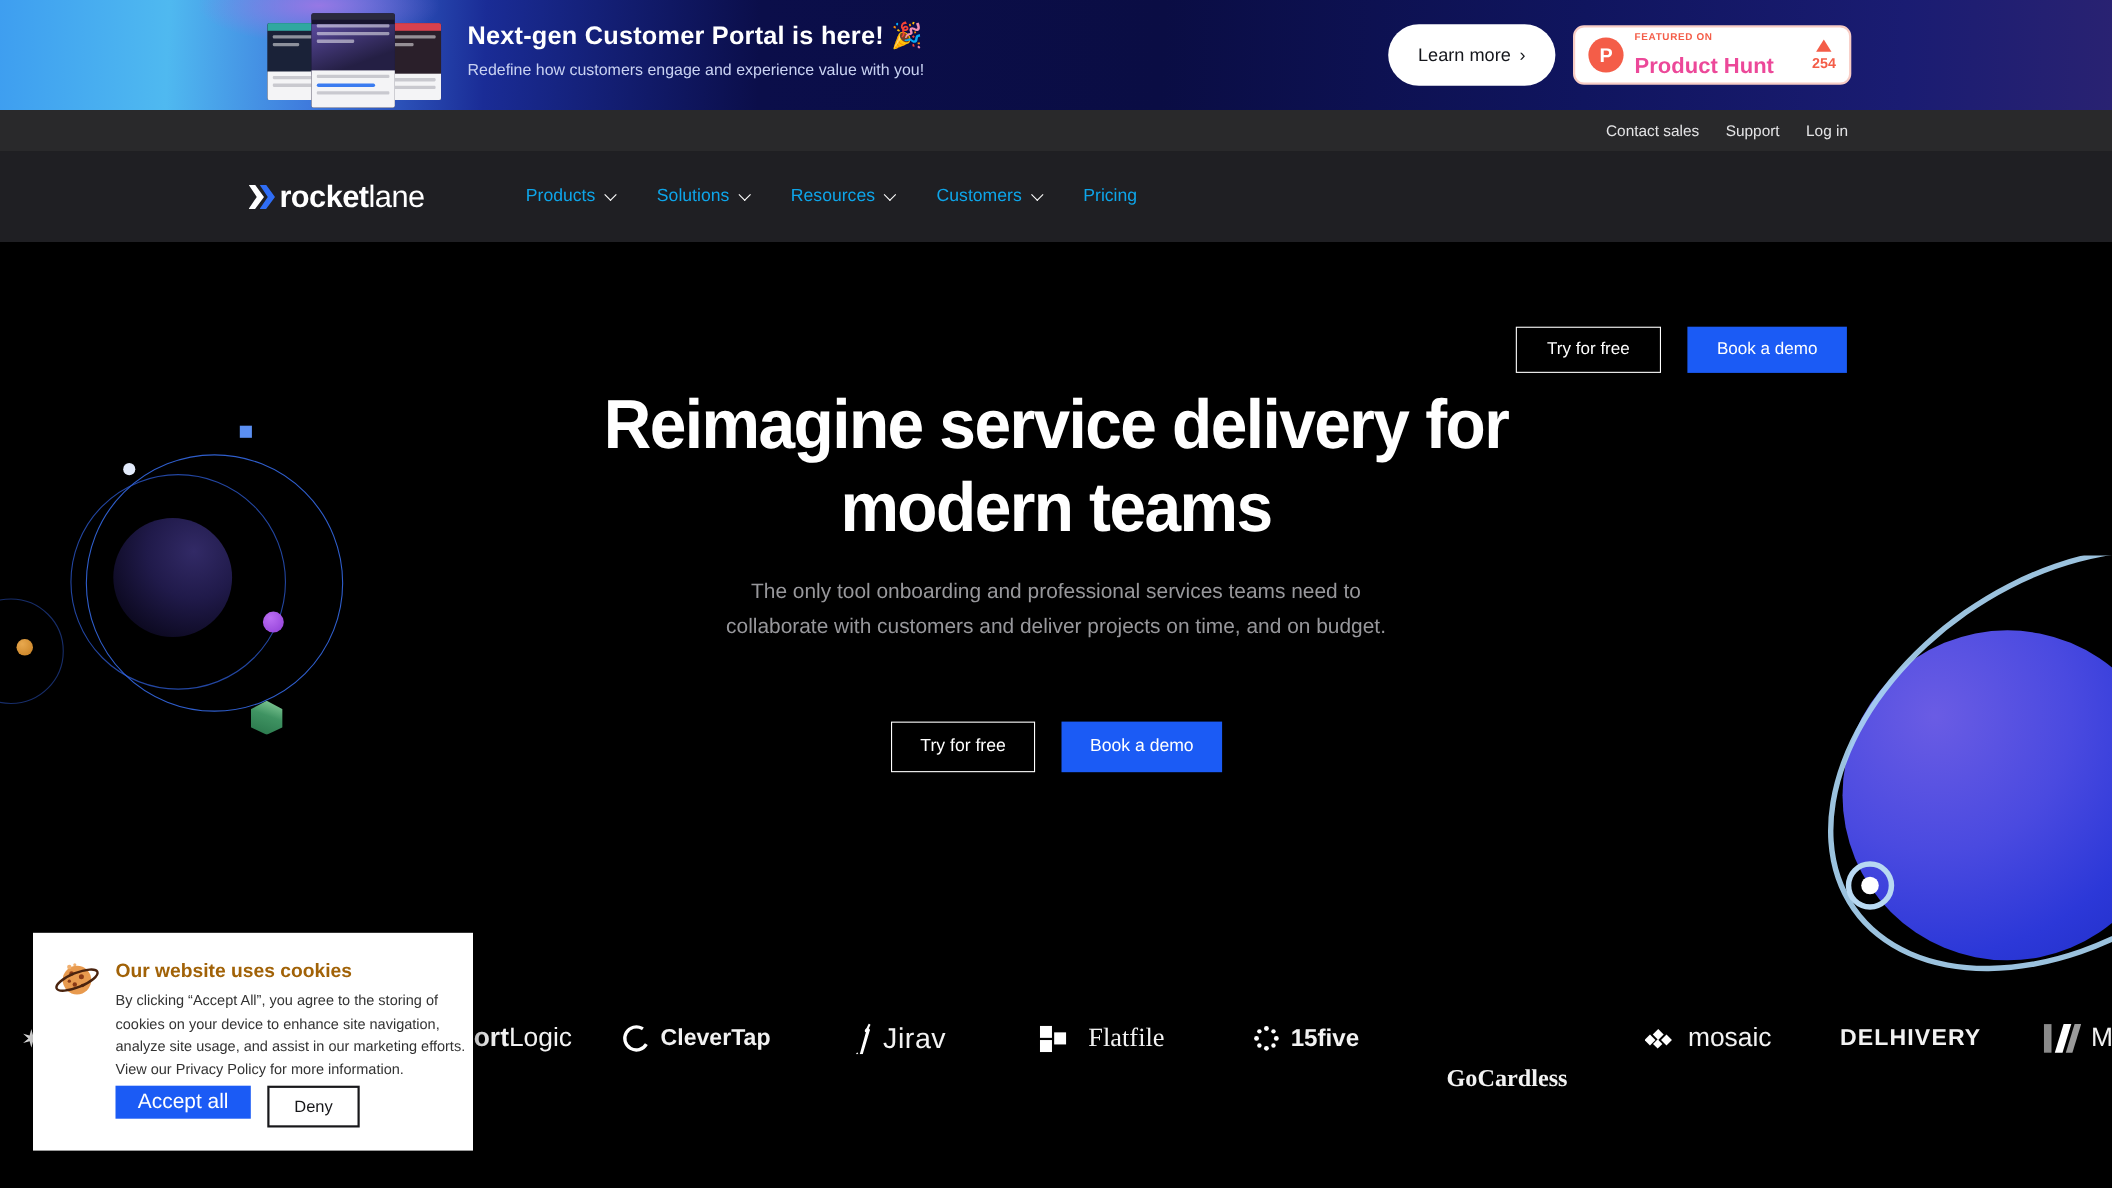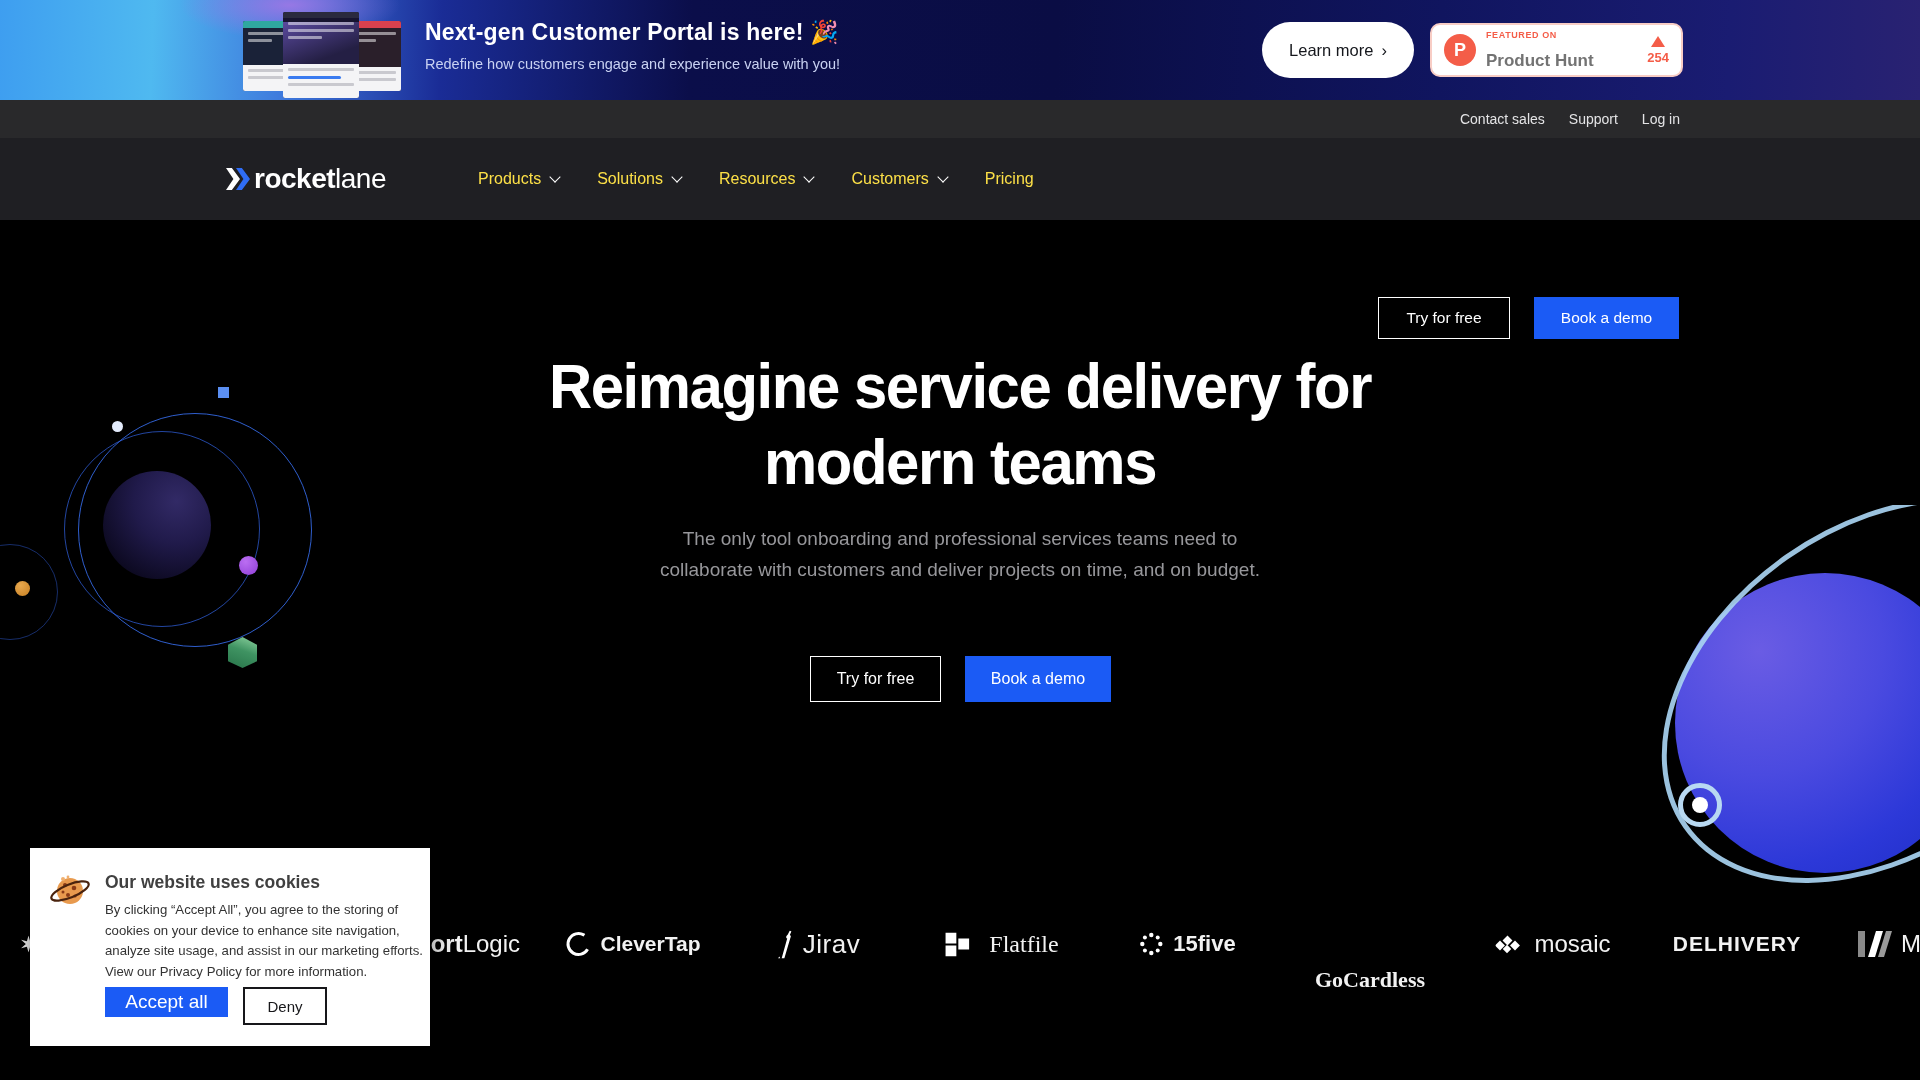--- a/index.html
+++ b/index.html
@@ -34,41 +34,41 @@
   .learn-btn { left:1262px; top:22px; width:152px; height:56px; border-radius:28px; background:#fff;
     display:flex; align-items:center; justify-content:center; gap:8px; cursor:pointer; }
   .learn-btn span { font-size:16.5px; color:#15171c; }
   .learn-chev { font-size:20px; line-height:1; color:#15171c; }
   .ph-badge { left:1430px; top:23px; width:253px; height:54px; background:#fff; border:2px solid #f8cdc5;
     border-radius:10px; display:flex; align-items:center; padding:0 12px; cursor:pointer; }
   .ph-p { width:32px; height:32px; border-radius:50%; background:#f45d48; color:#fff; font-weight:700;
     font-size:18px; display:flex; align-items:center; justify-content:center; }
   .ph-texts { margin-left:10px; }
   .ph-feat { font-size:9px; font-weight:700; color:#f45d48; letter-spacing:.6px; }
-  .ph-name { font-size:17px; font-weight:700; color:#737373; margin-top:11px; }
+  .ph-name { font-size:20px; font-weight:700; color:#ec4899; margin-top:11px; }
   .ph-vote { margin-left:auto; display:flex; flex-direction:column; align-items:center; }
   .ph-tri { width:0; height:0; border-left:7px solid transparent; border-right:7px solid transparent;
     border-bottom:11px solid #f45d48; }
   .ph-count { font-size:13px; color:#f45d48; font-weight:600; margin-top:3px; }
 
   
   #utilbar { left:0; top:100px; width:1920px; height:38px; background:#29292b; }
   .util-links { position:absolute; right:240px; top:0; height:38px; display:flex; align-items:center; gap:24px; }
   .util-links a { color:#e4e4e6; font-size:14px; text-decoration:none; cursor:pointer; }
 
   
   #mainnav { left:0; top:138px; width:1920px; height:82px; background:#1f1f23; }
   .brand { left:226px; top:0; height:82px; display:flex; align-items:center; cursor:pointer; }
   .bchev { width:14px; height:22px; background:#fff; margin-right:-4px;
     clip-path:polygon(0 0,42% 0,100% 50%,42% 100%,0 100%,53% 50%); }
   .bchev.blue { background:#2f6df5; margin-right:4px; }
   .brand-text { font-size:28px; color:#fff; letter-spacing:-.5px; }
   .brand-text b { font-weight:700; } .brand-text i { font-style:normal; font-weight:300; }
   .menu { left:478px; top:0; height:82px; display:flex; align-items:center; gap:38px; }
-  .menu-item { display:flex; align-items:center; color:#fde047; font-size:16px; cursor:pointer; }
+  .menu-item { display:flex; align-items:center; color:#0ea5e9; font-size:16px; cursor:pointer; }
   .cdown { width:8px; height:8px; border-right:1.7px solid #fff; border-bottom:1.7px solid #fff;
     transform:rotate(45deg); margin-left:10px; margin-top:-4px; }
   .btn { display:flex; align-items:center; justify-content:center; cursor:pointer; font-size:15.5px; color:#fff; }
   .nav-try { left:1378px; top:159px; width:132px; height:42px; border:1.5px solid #fff; background:transparent; }
   .nav-demo { left:1534px; top:159px; width:145px; height:42px; background:#1b5bf5; }
 
   
   .hero-h1 { left:0; top:348px; width:1920px; text-align:center; color:#fff; font-size:63px; line-height:76px;
     font-weight:700; letter-spacing:-1.5px; transform:scaleX(.95); }
   .hero-sub { left:650px; top:524px; width:620px; text-align:center; color:#97979b; font-size:19px;
@@ -116,21 +116,21 @@
   .lt-flatfile { font-family:"Liberation Serif", serif; font-size:24px; font-weight:500; }
   .lt-15five { font-size:22px; font-weight:700; }
   .lt-gocardless { font-family:"Liberation Serif", serif; font-size:22px; font-weight:700; }
   .lt-mosaic { font-size:24px; font-weight:500; }
   .lt-delhivery { font-size:21px; font-weight:800; letter-spacing:1px; }
   .lt-matillion { font-size:24px; font-weight:500; }
 
   
   #cookie { left:30px; top:848px; width:400px; height:198px; background:#fff; z-index:50;
     box-shadow:0 6px 24px rgba(0,0,0,.5); }
-  .ck-title { position:absolute; left:75px; top:24px; font-size:17.5px; font-weight:700; color:#404040; }
+  .ck-title { position:absolute; left:75px; top:24px; font-size:17.5px; font-weight:700; color:#a16207; }
   .ck-body { position:absolute; left:75px; top:52px; width:320px; font-size:13.2px; line-height:20.5px; color:#333; }
   .ck-accept { position:absolute; left:75px; top:139px; width:123px; height:30px; background:#1b5bf5;
     color:#fff; font-size:19px; }
   .ck-deny { position:absolute; left:213px; top:139px; width:84px; height:38px; border:2px solid #17171a;
     color:#17171a; font-size:15px; background:#fff; }
   .ck-icon { position:absolute; left:18px; top:22px; }
 </style>
 </head>
 <body>
 

